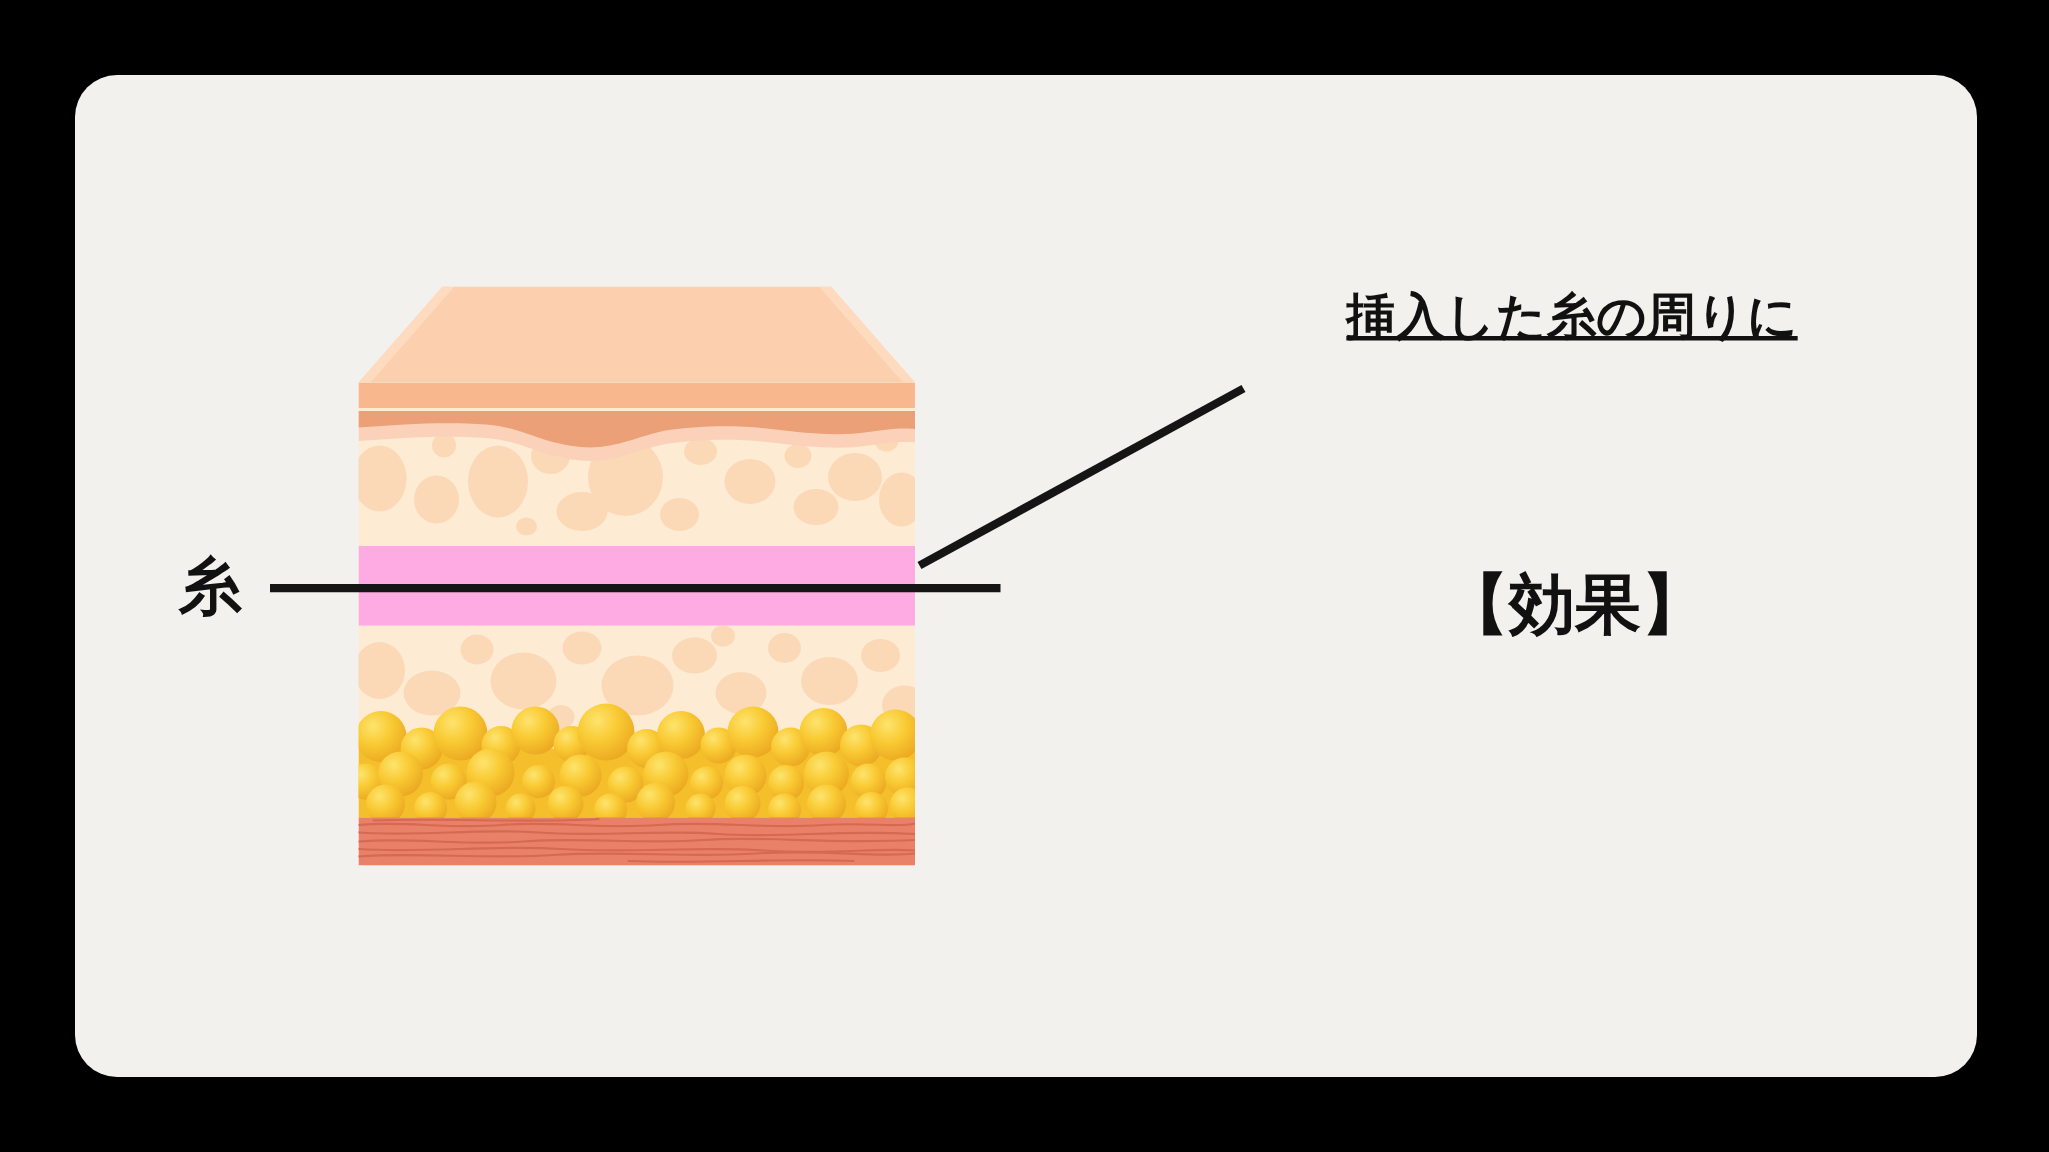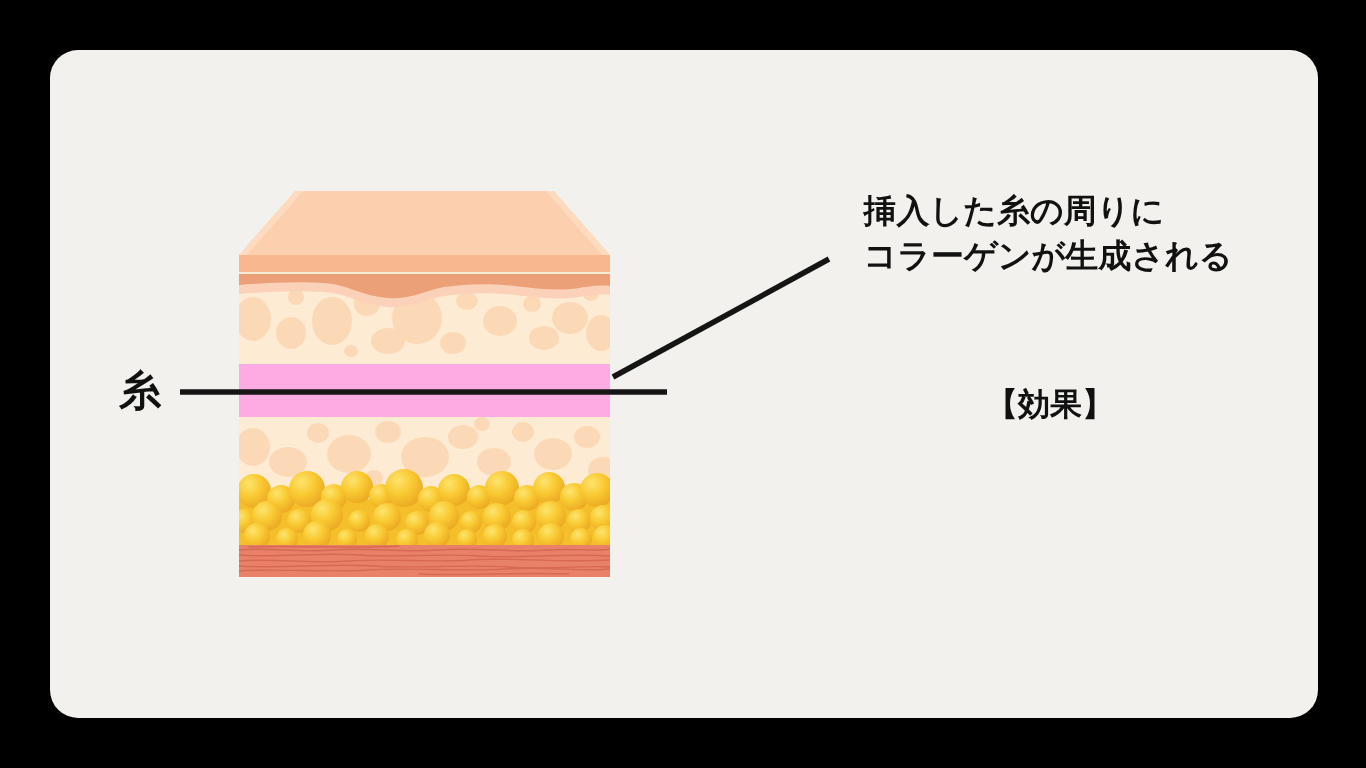--- a/index.html
+++ b/index.html
@@ -16,26 +16,26 @@
   }
   .abs{position:absolute;}
   .skin-svg{left:189px;top:141px;width:371px;height:386px;}
   .overlay-svg{left:0;top:0;width:1268px;height:668px;pointer-events:none;}
   .thread-label{
     left:90px;top:341px;transform:translate(-50%,-50%);
     font-size:42px;font-weight:700;color:#111111;line-height:1;white-space:nowrap;
   }
   .annotation{
     left:998px;top:138px;transform:translateX(-50%);
-    font-size:33px;line-height:45px;font-weight:700;
-    color:#111111;white-space:nowrap;
+    text-align:center;font-size:33px;line-height:45px;font-weight:700;
+    color:#111111;white-space:nowrap;text-decoration:underline;
   }
   .effect{
     left:1000px;top:324px;transform:translateX(-50%);
-    text-align:center;font-size:32px;line-height:60px;font-weight:700;
+    text-align:center;font-size:44px;line-height:60px;font-weight:700;
     color:#111111;white-space:nowrap;
   }
 </style>
 </head>
 <body>
 
 <div class="card">
 
   <svg class="abs skin-svg" viewBox="0 0 371 386">
     <defs>
@@ -164,20 +164,19 @@
 
   <svg class="abs overlay-svg" viewBox="0 0 1268 668">
     <line x1="130" y1="342" x2="617" y2="342" stroke="#151515" stroke-width="5.5"></line>
     <line x1="563" y1="327" x2="779" y2="209" stroke="#151515" stroke-width="5.5"></line>
   </svg>
 
   <div class="abs thread-label">糸</div>
 
   <div class="abs annotation">
     <div>挿入した糸の周りに</div>
-    <div>コラーゲンが生成される</div>
   </div>
 
   <div class="abs effect">
     <div>【効果】</div>
   </div>
 
 </div>
 
 </body></html>

